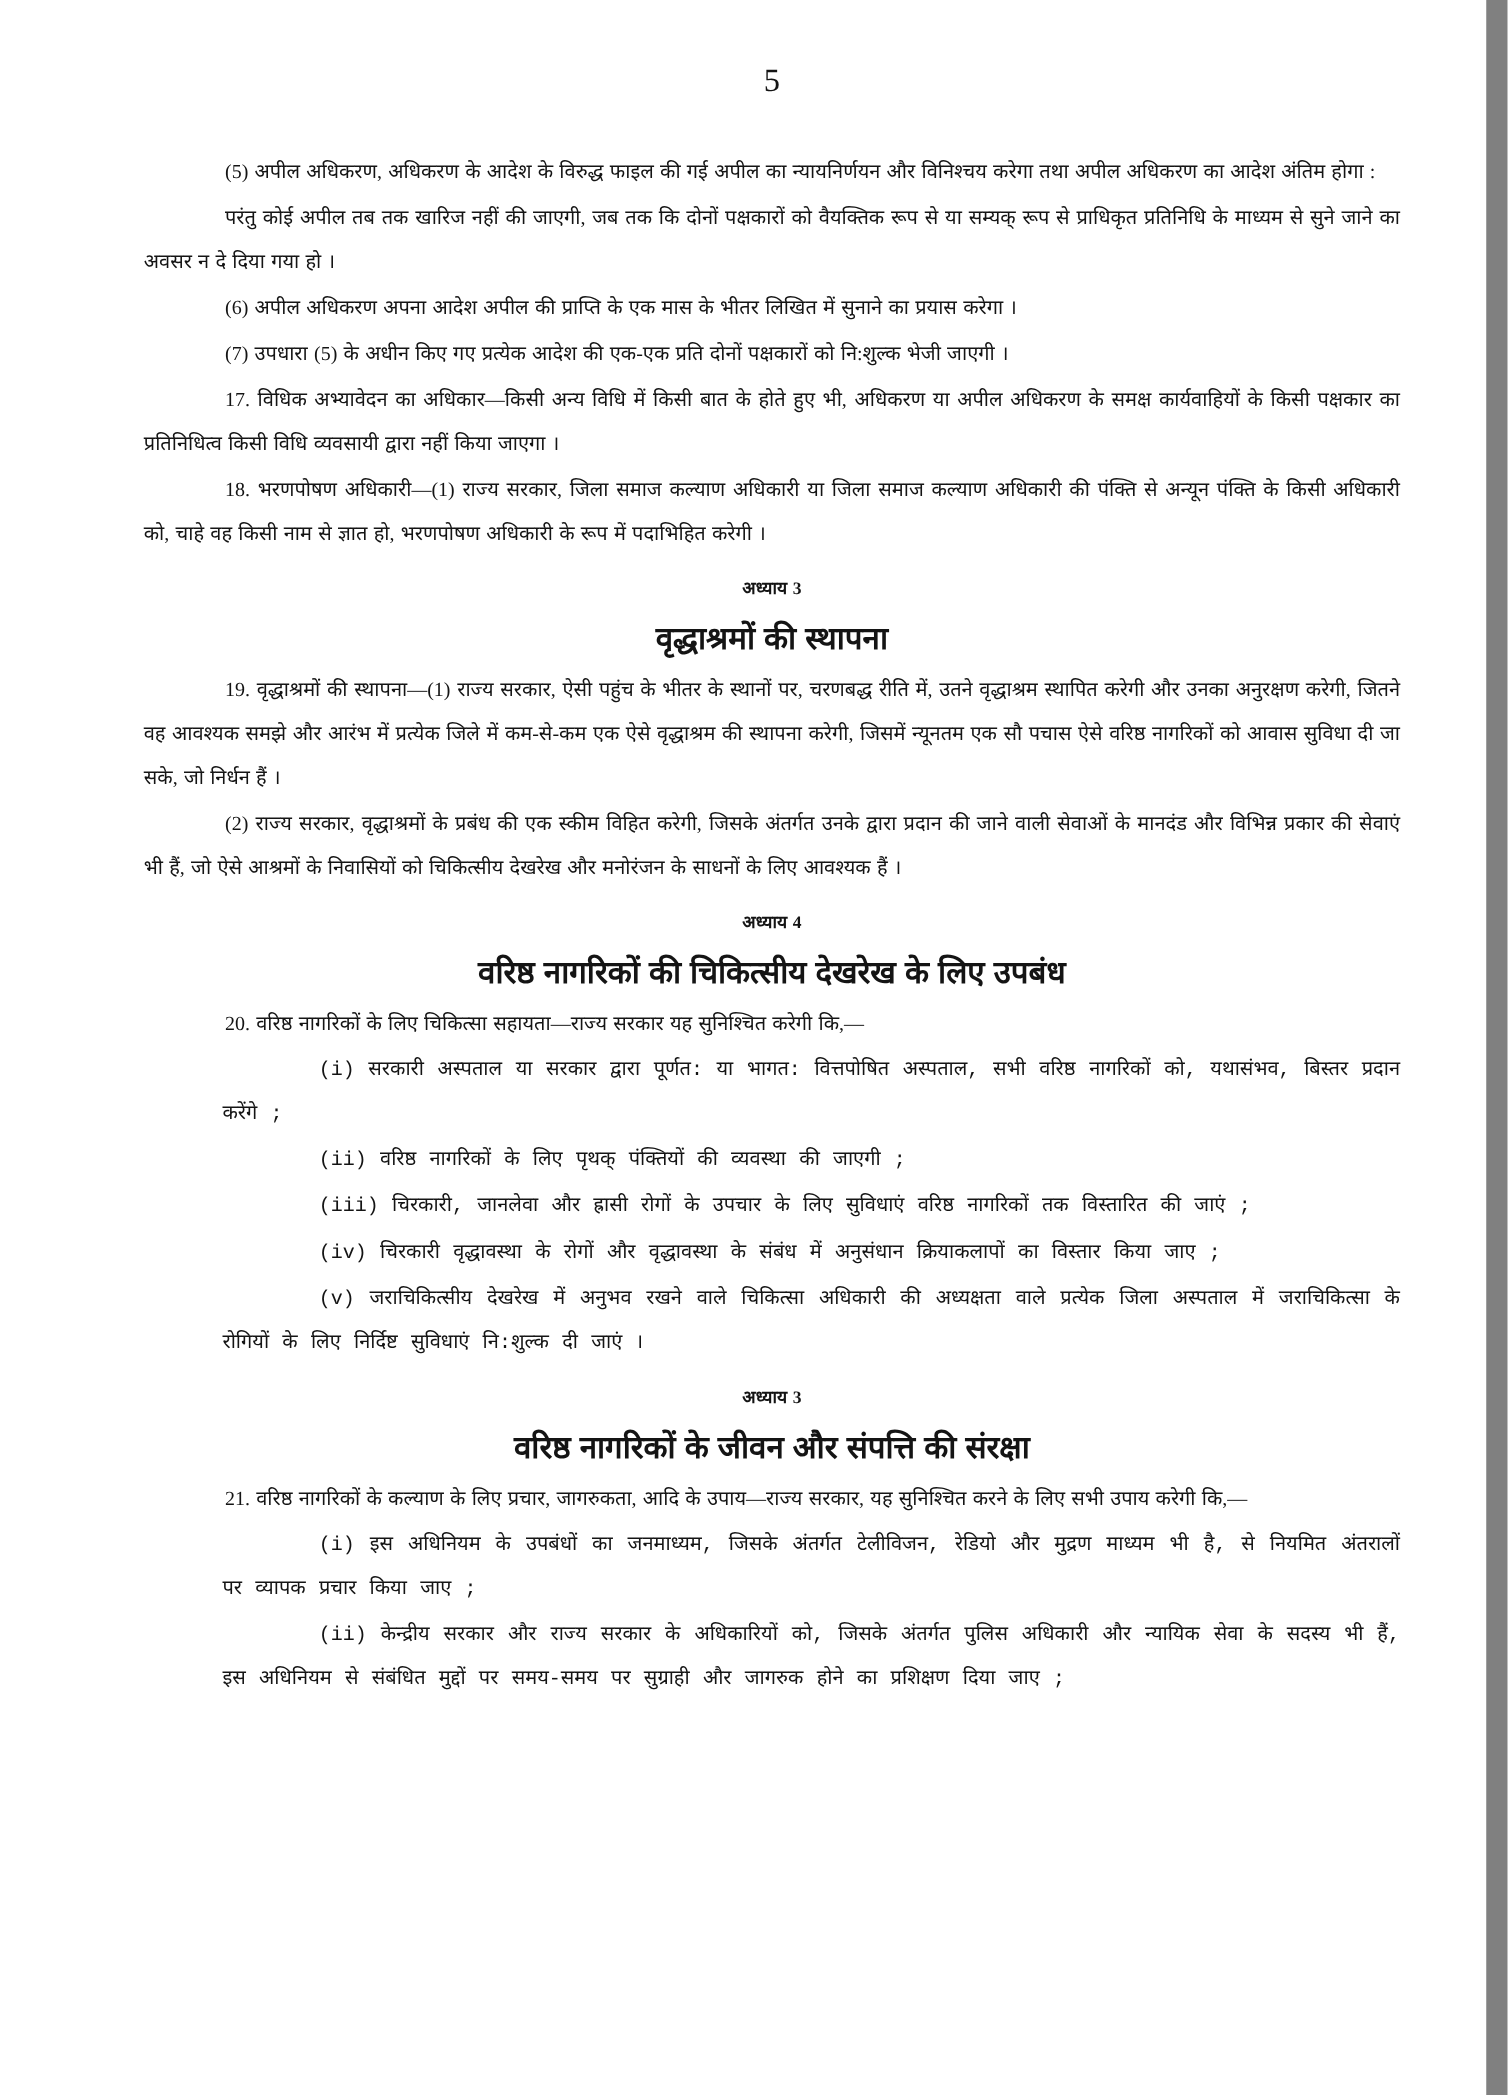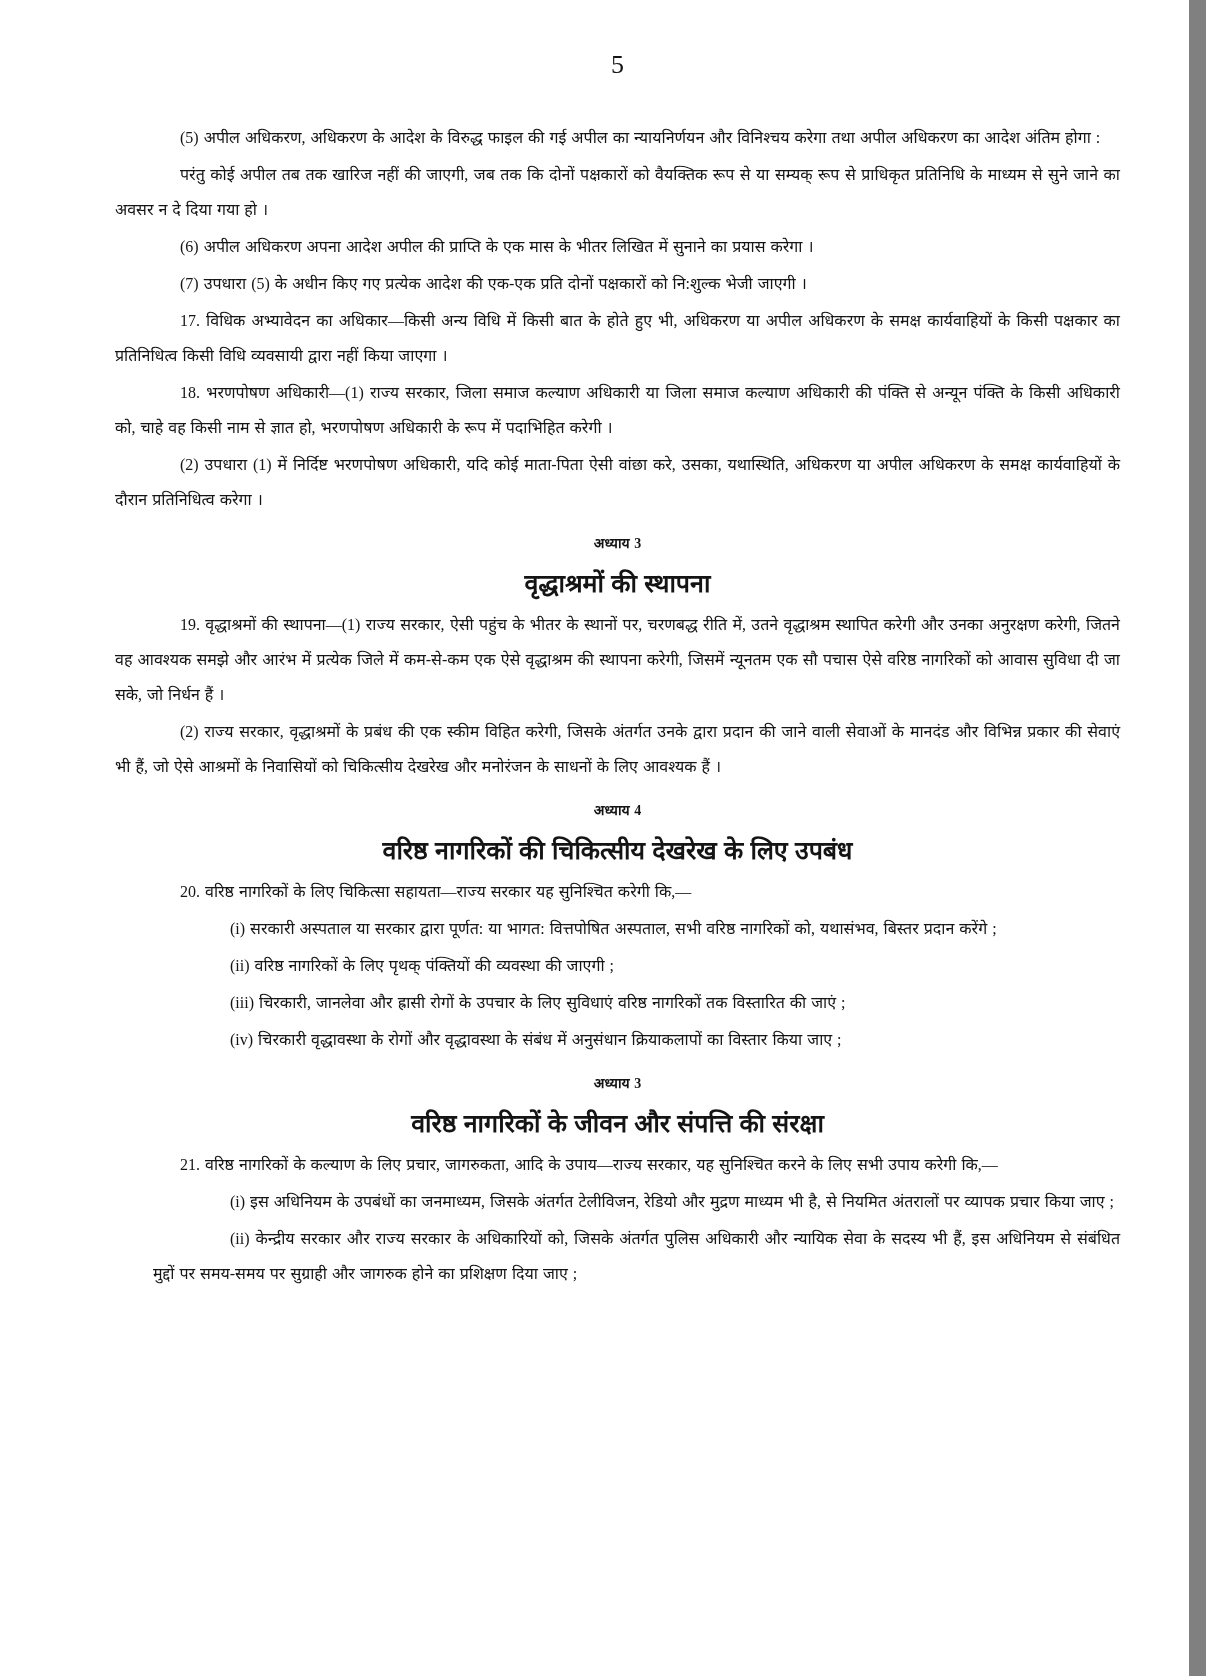--- a/index.html
+++ b/index.html
@@ -19,21 +19,21 @@
   }
   .content { position:absolute; top:118px; left:115px; width:1005px; }
   .para {
     font-size:16px;
     line-height:35px;
     text-align:justify;
     text-indent:65px;
     margin-top:2px;
     word-spacing:1px;
   }
-  .para.sub { margin-left:38px; text-indent:77px; }
+  .para.sub { margin-left:63px; text-indent:77px;font-family:Liberation Mono, monospace; }
   .lead { font-weight:normal; }
   .chapter {
     font-size:14px; font-weight:bold; text-align:center;
     text-indent:0; line-height:35px; margin-top:9px;
   }
   .big-title {
     font-size:25px; font-weight:bold; text-align:center;
     text-indent:0; line-height:38px; margin-top:4px; margin-bottom:4px;
   }
 </style>
@@ -47,36 +47,36 @@
   <div class="content">
 
     <p class="para">(5) अपील अधिकरण, अधिकरण के आदेश के विरुद्ध फाइल की गई अपील का न्यायनिर्णयन और विनिश्चय करेगा तथा अपील अधिकरण का आदेश अंतिम होगा :</p>
     <p class="para">परंतु कोई अपील तब तक खारिज नहीं की जाएगी, जब तक कि दोनों पक्षकारों को वैयक्तिक रूप से या सम्यक् रूप से प्राधिकृत प्रतिनिधि के माध्यम से सुने जाने का अवसर न दे दिया गया हो ।</p>
     <p class="para">(6) अपील अधिकरण अपना आदेश अपील की प्राप्ति के एक मास के भीतर लिखित में सुनाने का प्रयास करेगा ।</p>
     <p class="para">(7) उपधारा (5) के अधीन किए गए प्रत्येक आदेश की एक-एक प्रति दोनों पक्षकारों को नि:शुल्क भेजी जाएगी ।</p>
 
     <p class="para"><span class="lead">17. विधिक अभ्यावेदन का अधिकार</span><span>—किसी अन्य विधि में किसी बात के होते हुए भी, अधिकरण या अपील अधिकरण के समक्ष कार्यवाहियों के किसी पक्षकार का प्रतिनिधित्व किसी विधि व्यवसायी द्वारा नहीं किया जाएगा ।</span></p>
 
     <p class="para"><span class="lead">18. भरणपोषण अधिकारी</span><span>—(1) राज्य सरकार, जिला समाज कल्याण अधिकारी या जिला समाज कल्याण अधिकारी की पंक्ति से अन्यून पंक्ति के किसी अधिकारी को, चाहे वह किसी नाम से ज्ञात हो, भरणपोषण अधिकारी के रूप में पदाभिहित करेगी ।</span></p>
-    <p class="para">(2) उपधारा (1) में निर्दिष्ट भरणपोषण अधिकारी, यदि कोई माता-पिता ऐसी वांछा करे, उसका, यथास्थिति, अधिकरण या अपील अधिकरण के समक्ष कार्यवाहियों के दौरान प्रतिनिधित्व करेगा ।</p>
 
     <p class="para chapter">अध्याय 3</p>
     <p class="para big-title">वृद्धाश्रमों की स्थापना</p>
 
     <p class="para"><span class="lead">19. वृद्धाश्रमों की स्थापना</span><span>—(1) राज्य सरकार, ऐसी पहुंच के भीतर के स्थानों पर, चरणबद्ध रीति में, उतने वृद्धाश्रम स्थापित करेगी और उनका अनुरक्षण करेगी, जितने वह आवश्यक समझे और आरंभ में प्रत्येक जिले में कम-से-कम एक ऐसे वृद्धाश्रम की स्थापना करेगी, जिसमें न्यूनतम एक सौ पचास ऐसे वरिष्ठ नागरिकों को आवास सुविधा दी जा सके, जो निर्धन हैं ।</span></p>
     <p class="para">(2) राज्य सरकार, वृद्धाश्रमों के प्रबंध की एक स्कीम विहित करेगी, जिसके अंतर्गत उनके द्वारा प्रदान की जाने वाली सेवाओं के मानदंड और विभिन्न प्रकार की सेवाएं भी हैं, जो ऐसे आश्रमों के निवासियों को चिकित्सीय देखरेख और मनोरंजन के साधनों के लिए आवश्यक हैं ।</p>
 
     <p class="para chapter">अध्याय 4</p>
     <p class="para big-title">वरिष्ठ नागरिकों की चिकित्सीय देखरेख के लिए उपबंध</p>
 
     <p class="para"><span class="lead">20. वरिष्ठ नागरिकों के लिए चिकित्सा सहायता</span><span>—राज्य सरकार यह सुनिश्चित करेगी कि,—</span></p>
     <p class="para sub">(i) सरकारी अस्पताल या सरकार द्वारा पूर्णत: या भागत: वित्तपोषित अस्पताल, सभी वरिष्ठ नागरिकों को, यथासंभव, बिस्तर प्रदान करेंगे ;</p>
     <p class="para sub">(ii) वरिष्ठ नागरिकों के लिए पृथक् पंक्तियों की व्यवस्था की जाएगी ;</p>
     <p class="para sub">(iii) चिरकारी, जानलेवा और ह्रासी रोगों के उपचार के लिए सुविधाएं वरिष्ठ नागरिकों तक विस्तारित की जाएं ;</p>
     <p class="para sub">(iv) चिरकारी वृद्धावस्था के रोगों और वृद्धावस्था के संबंध में अनुसंधान क्रियाकलापों का विस्तार किया जाए ;</p>
+    <p class="para sub">(v) जराचिकित्सीय देखरेख में अनुभव रखने वाले चिकित्सा अधिकारी की अध्यक्षता वाले प्रत्येक जिला अस्पताल में जराचिकित्सा के रोगियों के लिए निर्दिष्ट सुविधाएं नि:शुल्क दी जाएं ।</p>
 
     <p class="para chapter">अध्याय 3</p>
     <p class="para big-title">वरिष्ठ नागरिकों के जीवन और संपत्ति की संरक्षा</p>
 
     <p class="para"><span class="lead">21. वरिष्ठ नागरिकों के कल्याण के लिए प्रचार, जागरुकता, आदि के उपाय</span><span>—राज्य सरकार, यह सुनिश्चित करने के लिए सभी उपाय करेगी कि,—</span></p>
     <p class="para sub">(i) इस अधिनियम के उपबंधों का जनमाध्यम, जिसके अंतर्गत टेलीविजन, रेडियो और मुद्रण माध्यम भी है, से नियमित अंतरालों पर व्यापक प्रचार किया जाए ;</p>
     <p class="para sub">(ii) केन्द्रीय सरकार और राज्य सरकार के अधिकारियों को, जिसके अंतर्गत पुलिस अधिकारी और न्यायिक सेवा के सदस्य भी हैं, इस अधिनियम से संबंधित मुद्दों पर समय-समय पर सुग्राही और जागरुक होने का प्रशिक्षण दिया जाए ;</p>
 
   </div>
 </div>

